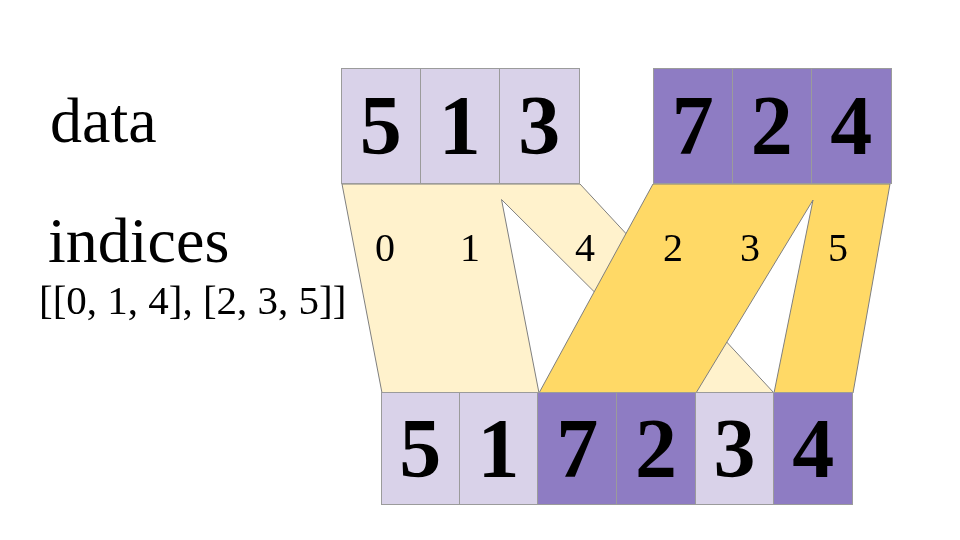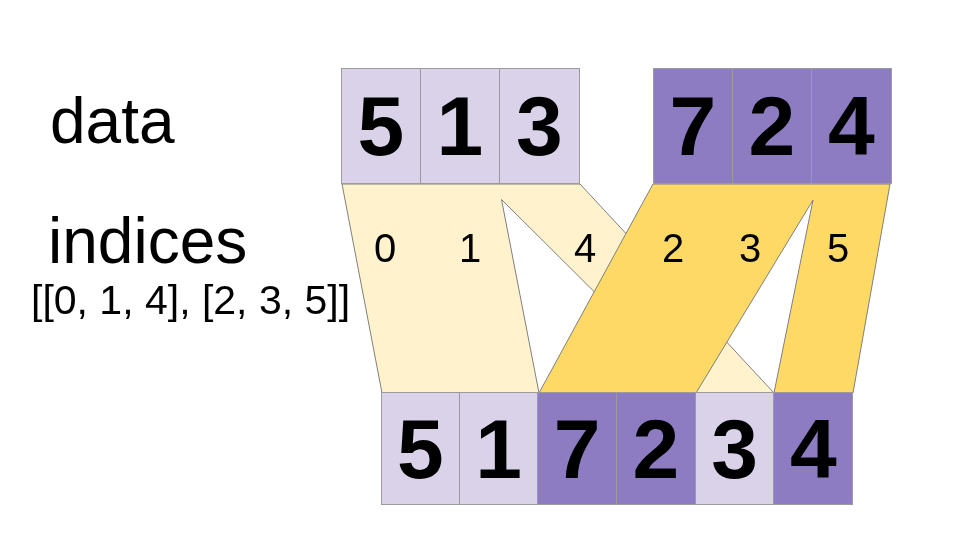--- a/index.html
+++ b/index.html
@@ -1,28 +1,28 @@
 <!DOCTYPE html>
 <html style="--lavender-light: #d9d2e9; --purple-dark: #8e7cc3; --cream: #fff2cc; --gold: #ffd966; --cell-border: #9b9b9b; --band-border: #7f7f7f; --text: #000000; --background: #ffffff;"><head>
 <meta charset="utf-8">
 <style>
   html,body{margin:0;padding:0;background:#fff;}
   .stage{
     position:relative;width:960px;height:540px;overflow:hidden;
     background:var(--background,#fff);
-    font-family:Liberation Sans, sans-serif;
+    font-family:Liberation Serif, serif;
     color:var(--text,#000);
   }
   .bands{position:absolute;left:0;top:0;width:960px;height:540px;z-index:1;}
   .band{stroke:var(--band-border,#7f7f7f);stroke-width:1;stroke-linejoin:round;}
   .band-cream{fill:var(--cream,#fff2cc);}
   .band-gold{fill:var(--gold,#ffd966);}
 
   .row-label{position:absolute;z-index:3;font-size:64px;line-height:1;white-space:nowrap;}
-  .row-label.small{font-size:41px;}
+  .row-label.small{font-size:41px;margin-left:8px;}
 
   .cellrow{position:absolute;display:flex;z-index:2;}
   .cell{
     box-sizing:border-box;display:flex;align-items:center;justify-content:center;
     border:1px solid var(--cell-border,#9b9b9b);
     font-weight:bold;font-size:84px;line-height:1;
   }
   .cell + .cell{border-left:none;}
   .cell.light{background:var(--lavender-light,#d9d2e9);}
   .cell.dark{background:var(--purple-dark,#8e7cc3);}

